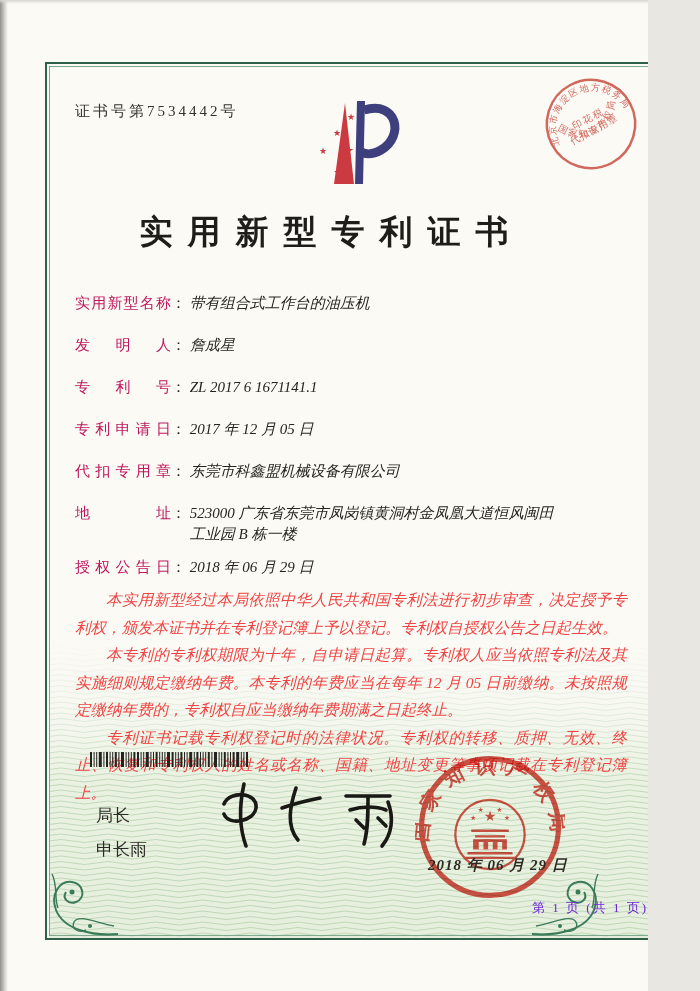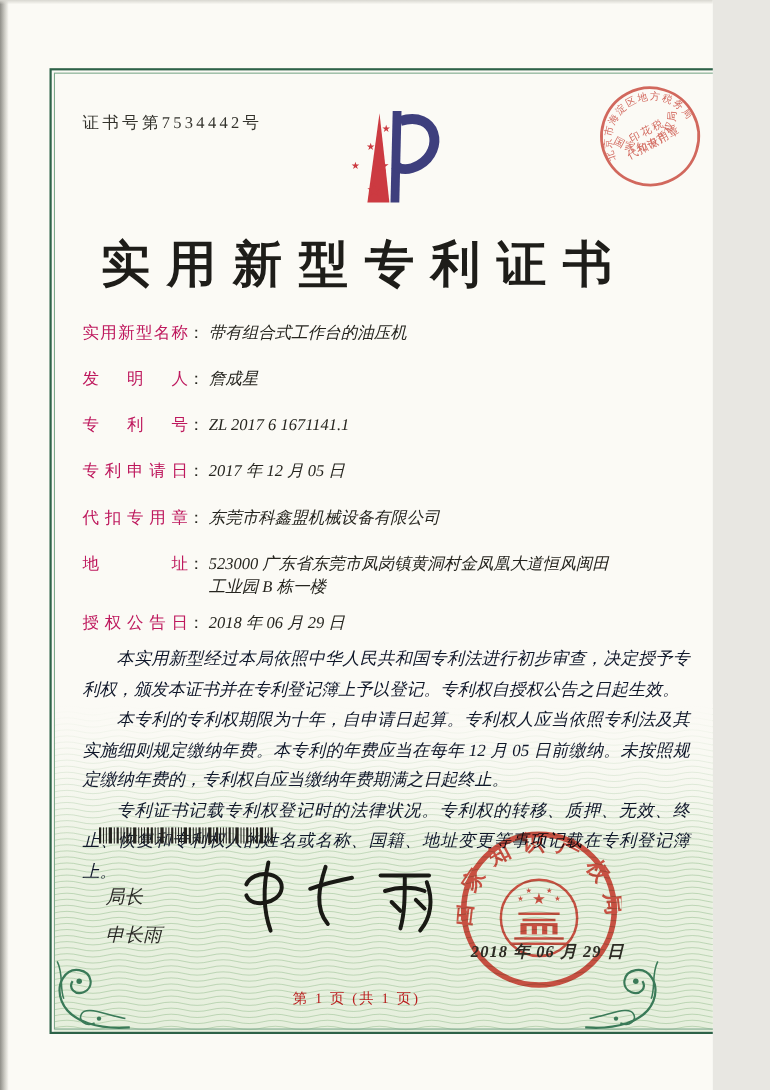--- a/index.html
+++ b/index.html
@@ -25,51 +25,51 @@
   .flourish{position:absolute;bottom:49px;width:78px;height:78px;}
   .flourish.left{left:44px;}
   .flourish.right{right:42px;transform:scaleX(-1);}
 
   
   .cert-no{position:absolute;left:75px;top:102px;font-size:15px;letter-spacing:3px;color:#33322c;}
   .logo{position:absolute;left:293px;top:98px;}
   .tax-stamp{position:absolute;left:543px;top:76px;width:96px;height:96px;
         transform:rotate(-28deg);opacity:.88;mix-blend-mode:multiply;}
   .title{position:absolute;left:0;top:210px;width:100%;text-align:center;
-        font-size:45px;font-weight:600;letter-spacing:15px;text-indent:15px;color:#1e1d19;}
+        font-size:33px;font-weight:600;letter-spacing:15px;text-indent:15px;color:#1e1d19;}
 
   
   .fields{position:absolute;left:75px;top:293px;width:552px;font-size:15px;line-height:21px;}
   .frow{margin-bottom:21px;position:relative;}
   .flabel{display:inline-block;width:96px;text-align:justify;text-align-last:justify;
         vertical-align:top;color:#be185d;}
   .colon{display:inline-block;}
   .fvalue{display:inline-block;vertical-align:top;max-width:440px;font-style:italic;}
   .addr-row{margin-bottom:12px;}
   .addr-l2{display:block;}
   .grant-right{position:absolute;left:287px;top:0;}
 
   .paras{position:absolute;left:75px;top:586px;width:552px;font-size:15.5px;line-height:27.5px;
-        text-align:justify;font-style:italic;color:#0f172a;}
+        text-align:justify;font-style:italic;color:#ef4444;}
   .paras p{margin:0;text-indent:2em;}
 
   .barcode{position:absolute;left:90px;top:752px;}
 
   .director{position:absolute;left:96px;top:804px;font-family:"Liberation Sans","DejaVu Sans",sans-serif;
         font-size:17px;font-weight:500;color:#2b2b27;}
-  .director div{margin-bottom:11px;font-style:italic;}
+  .director div{margin-bottom:11px;}
   .signature{position:absolute;left:200px;top:770px;mix-blend-mode:multiply;}
 
   .office-seal{position:absolute;left:415px;top:752px;width:150px;height:150px;
         opacity:.92;mix-blend-mode:multiply;}
   .seal-date{position:absolute;left:428px;top:856px;font-size:15px;font-weight:600;font-style:italic;
         color:#2d2b24;letter-spacing:1px;}
 
-  .footer{position:absolute;left:0;top:899px;width:100%;text-align:center;
-        font-size:13px;letter-spacing:2px;color:#b91c1c;}
+  .footer{position:absolute;left:0;top:899px;width:100%;text-align:right;
+        font-size:13px;letter-spacing:2px;color:#6d28d9;}
 </style>
 </head>
 <body>
 
 <div class="page">
 
   <div class="scan-edge-left"></div>
   <div class="scan-edge-top"></div>
 
   <div class="guilloche">

